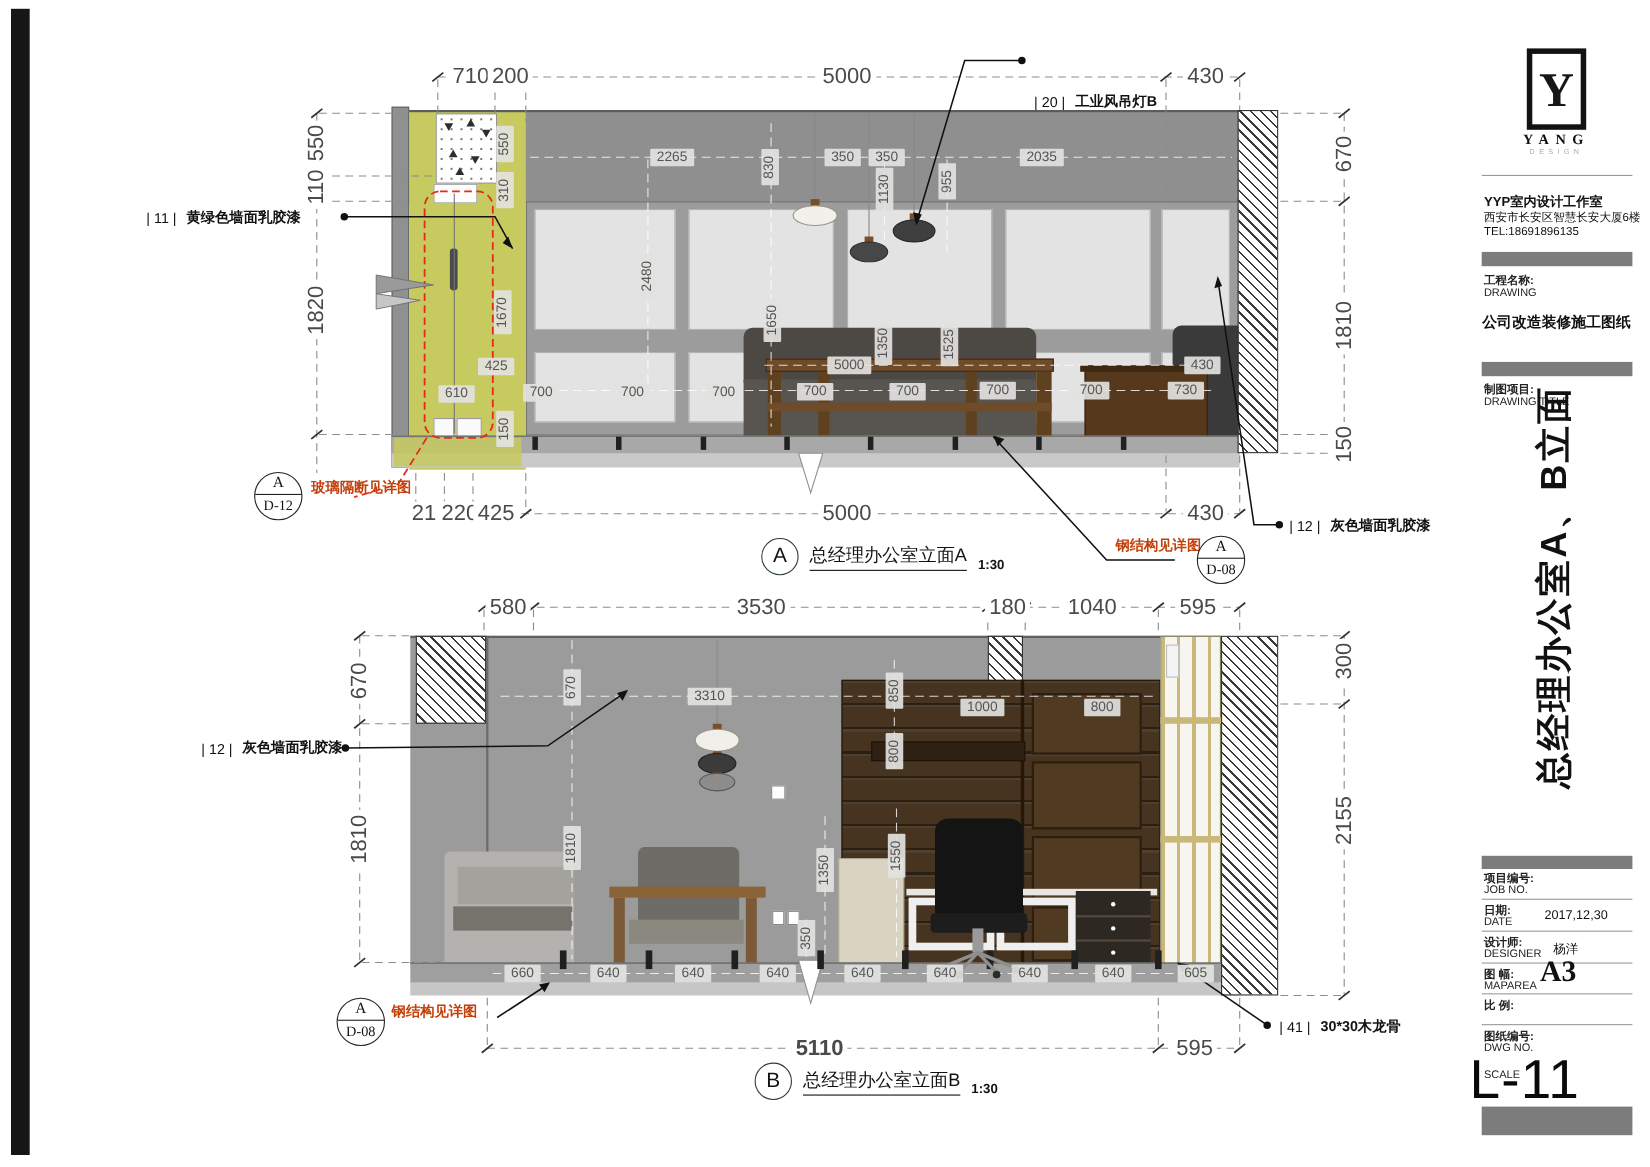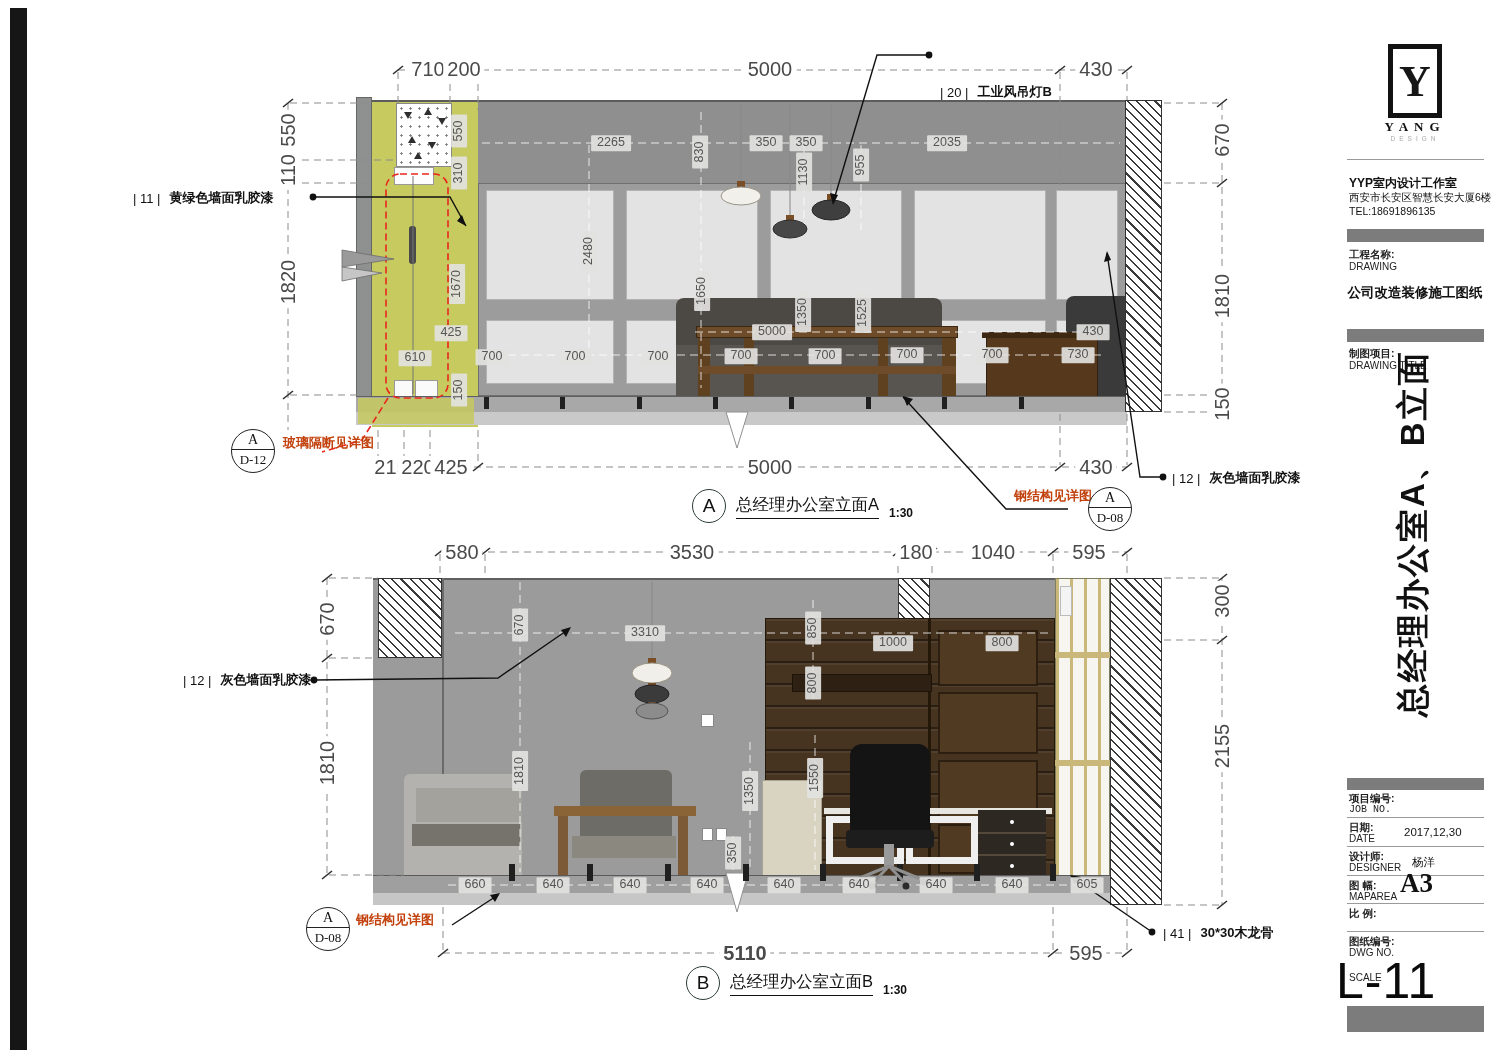--- a/index.html
+++ b/index.html
@@ -466,21 +466,21 @@
   <div class="fe" style="left:1349px;top:261px;">DRAWING</div>
   <div class="abs" style="left:1340px;top:282px;width:150px;text-align:center;font-size:13.5px;font-weight:700;line-height:1.6;">
     <span style="display:block;">公司改造装修施工图纸</span>
   </div>
   <div class="gbar" style="left:1347px;top:329px;width:137px;height:13px;"></div>
   <div class="fl" style="left:1349px;top:347px;">制图项目:</div>
   <div class="fe" style="left:1349px;top:360px;">DRAWING TITLE</div>
   <div class="abs" style="left:1278px;top:560px;width:270px;height:44px;transform:rotate(-90deg);text-align:center;font-size:33px;font-weight:700;letter-spacing:2px;white-space:nowrap;">总经理办公室A、B立面</div>
   <div class="gbar" style="left:1347px;top:778px;width:137px;height:12px;"></div>
   <div class="fl" style="left:1349px;top:792px;">项目编号:</div>
-  <div class="fe" style="left:1349px;top:804px;font-family:Liberation Mono, monospace;">JOB NO.</div>
+  <div class="fe" style="left:1349px;top:804px;">JOB NO.</div>
   <div class="tline" style="left:1347px;top:817px;width:137px;"></div>
   <div class="fl" style="left:1349px;top:821px;">日期:</div>
   <div class="fe" style="left:1349px;top:833px;">DATE</div>
   <div class="fv" style="left:1404px;top:826px;">2017,12,30</div>
   <div class="tline" style="left:1347px;top:846px;width:137px;"></div>
   <div class="fl" style="left:1349px;top:850px;">设计师:</div>
   <div class="fe" style="left:1349px;top:862px;">DESIGNER</div>
   <div class="fv" style="left:1412px;top:855px;">杨洋</div>
   <div class="tline" style="left:1347px;top:875px;width:137px;"></div>
   <div class="fl" style="left:1349px;top:879px;">图 幅:</div>

